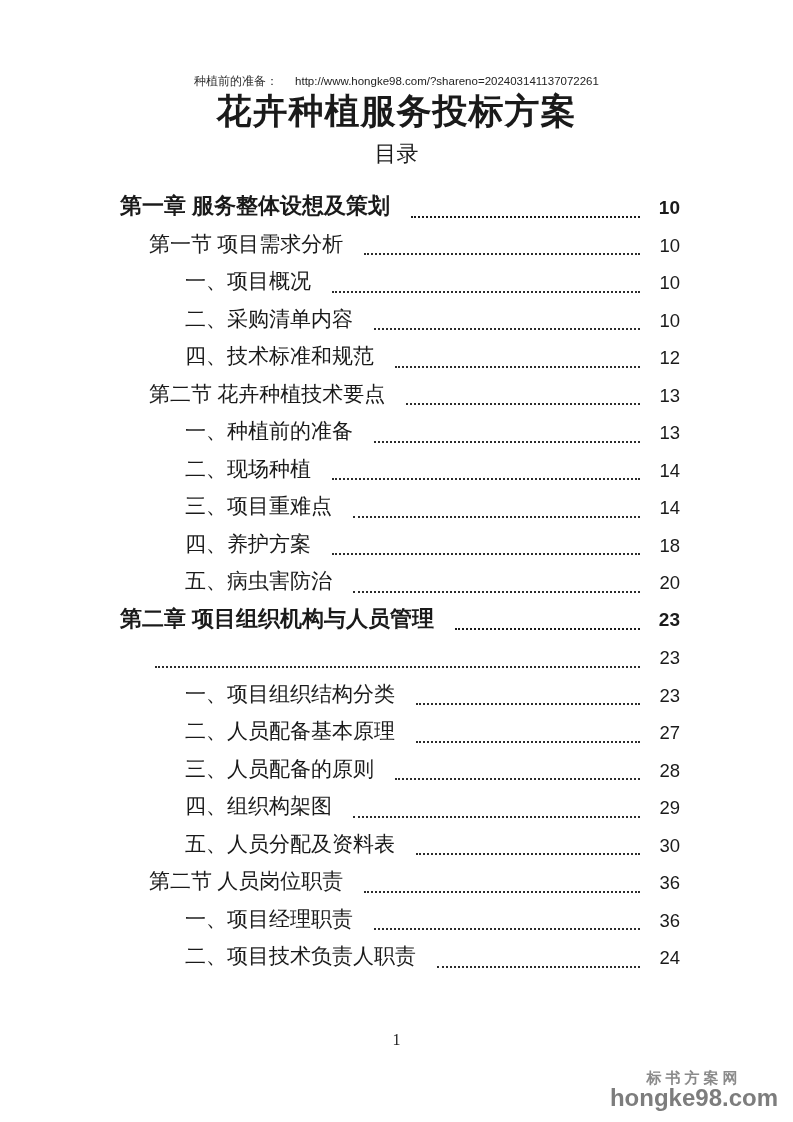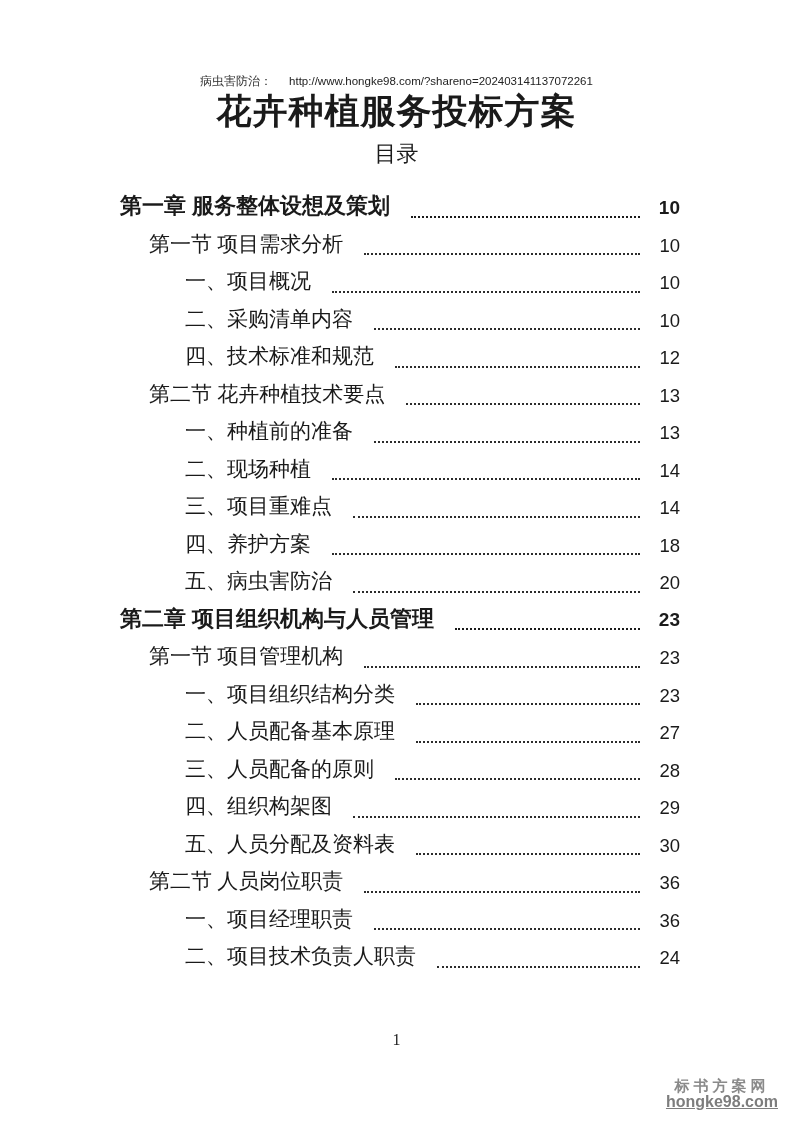--- a/index.html
+++ b/index.html
@@ -106,33 +106,32 @@
     font-weight: bold;
     line-height: 1.0;
   }
   .watermark .wm-name {
     font-size: 15px;
     letter-spacing: 4px;
     color: #8a8a8a;
     margin-bottom: 1px;
   }
   .watermark .wm-domain {
-    font-size: 16px;
+    font-size: 24px;
     color: #7d7d7d;
     letter-spacing: 0px;
-    text-decoration: underline;
   }
 </style>
 </head>
 <body>
 
 <div class="page">
 
   <div class="header-note">
-    <span>病虫害防治：</span><span class="url">http://www.hongke98.com/?shareno=202403141137072261</span>
+    <span>种植前的准备：</span><span class="url">http://www.hongke98.com/?shareno=202403141137072261</span>
   </div>
 
   <h1 class="doc-title">花卉种植服务投标方案</h1>
 
   <h2 class="toc-heading">目录</h2>
 
   <div class="toc" id="toc-list">
       <div class="toc-row level-1">
         <span class="toc-label">第一章 服务整体设想及策划</span>
         <span class="leader"></span>
@@ -187,21 +186,20 @@
         <span class="toc-label">五、病虫害防治</span>
         <span class="leader"></span>
         <span class="toc-page">20</span>
       </div>
       <div class="toc-row level-1">
         <span class="toc-label">第二章 项目组织机构与人员管理</span>
         <span class="leader"></span>
         <span class="toc-page">23</span>
       </div>
       <div class="toc-row level-2">
-        <span class="toc-label">第一节 项目管理机构</span>
         <span class="leader"></span>
         <span class="toc-page">23</span>
       </div>
       <div class="toc-row level-3">
         <span class="toc-label">一、项目组织结构分类</span>
         <span class="leader"></span>
         <span class="toc-page">23</span>
       </div>
       <div class="toc-row level-3">
         <span class="toc-label">二、人员配备基本原理</span>

